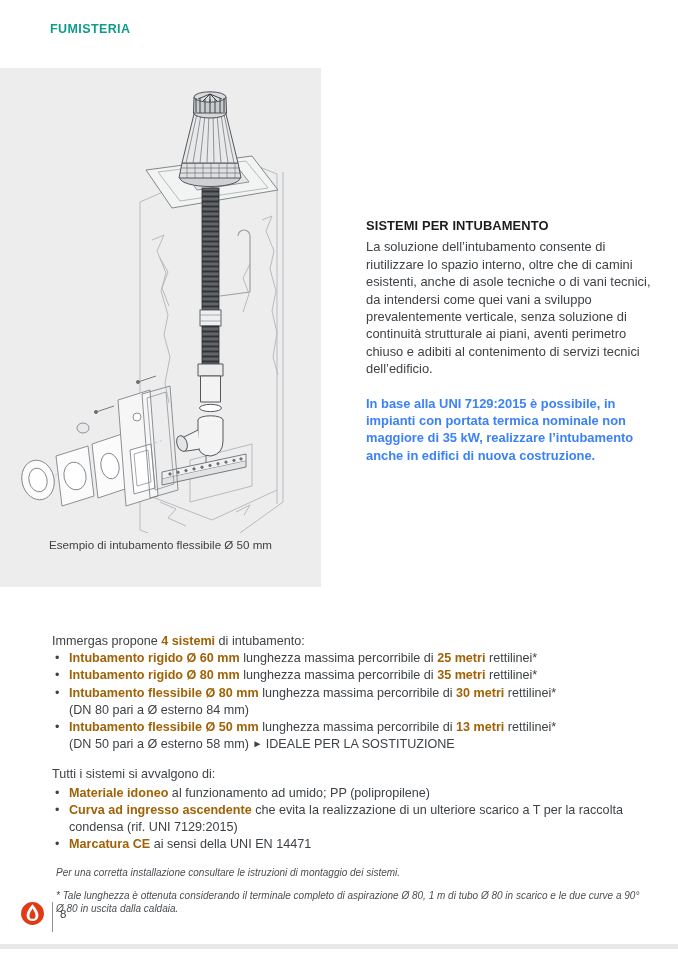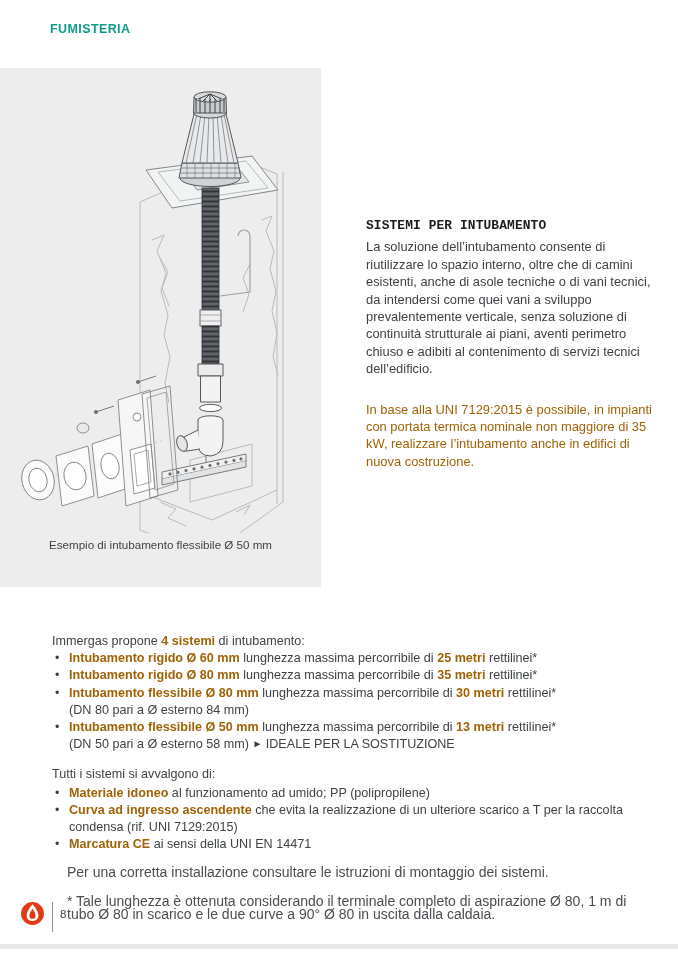--- a/index.html
+++ b/index.html
@@ -8,33 +8,33 @@
   
   .hdr-title{position:absolute;left:50px;top:22px;font-size:12.5px;font-weight:bold;
              letter-spacing:.4px;color:#0f9b8c;}
   
   .panel{position:absolute;left:0;top:68px;width:321px;height:519px;background:#ededee;}
   .panel svg{position:absolute;left:0;top:0;}
   .caption{position:absolute;left:0;top:470px;width:100%;text-align:center;
            font-size:11.6px;color:#3e4246;}
   
   .rightcol{position:absolute;left:366px;top:217px;width:296px;font-size:12.9px;line-height:17.4px;}
-  .rightcol h3{margin:0 0 4px 0;font-size:12.9px;font-weight:bold;color:#1b1c1e;letter-spacing:.1px;font-family:Liberation Mono, monospace;}
+  .rightcol h3{margin:0 0 4px 0;font-size:12.9px;font-weight:bold;color:#1b1c1e;letter-spacing:.1px;}
   .rightcol p{margin:0;}
-  .rightcol .boldnote{margin-top:23px;font-weight:normal;color:#a16207;}
+  .rightcol .boldnote{margin-top:17px;font-weight:bold;color:#3b82f6;}
   
   .main{position:absolute;left:52px;top:633px;width:592px;font-size:12.6px;line-height:17.2px;}
   .b{font-weight:bold;color:#a16207;}
   .main ul{list-style:none;margin:0;padding:0;}
   .main li{position:relative;padding-left:17px;}
   .mk{position:absolute;left:3px;top:0;}
   .note-line{padding-left:0;}
   .tri{font-size:10px;position:relative;top:-1px;}
   .lead2{margin-top:13px;}
-  .footnote{font-size:14px;line-height:13.5px;color:#4a4d51;margin:15px;}
+  .footnote{font-style:italic;font-size:10px;line-height:13.5px;color:#4a4d51;margin:4px;}
   .fn1{margin-top:13px;}
   .fn2{margin-top:9px;}
   
   .footer-logo{position:absolute;left:20px;top:901px;width:25px;height:25px;}
   .footer-divider{position:absolute;left:52px;top:902px;width:1px;height:30px;background:#8f9397;}
   .page-num{position:absolute;left:60px;top:908px;font-size:11.5px;color:#3e4246;}
   .bottom-strip{position:absolute;left:0;top:944px;width:678px;height:5px;background:#e9e9ea;}
 </style>
 </head>
 <body>

